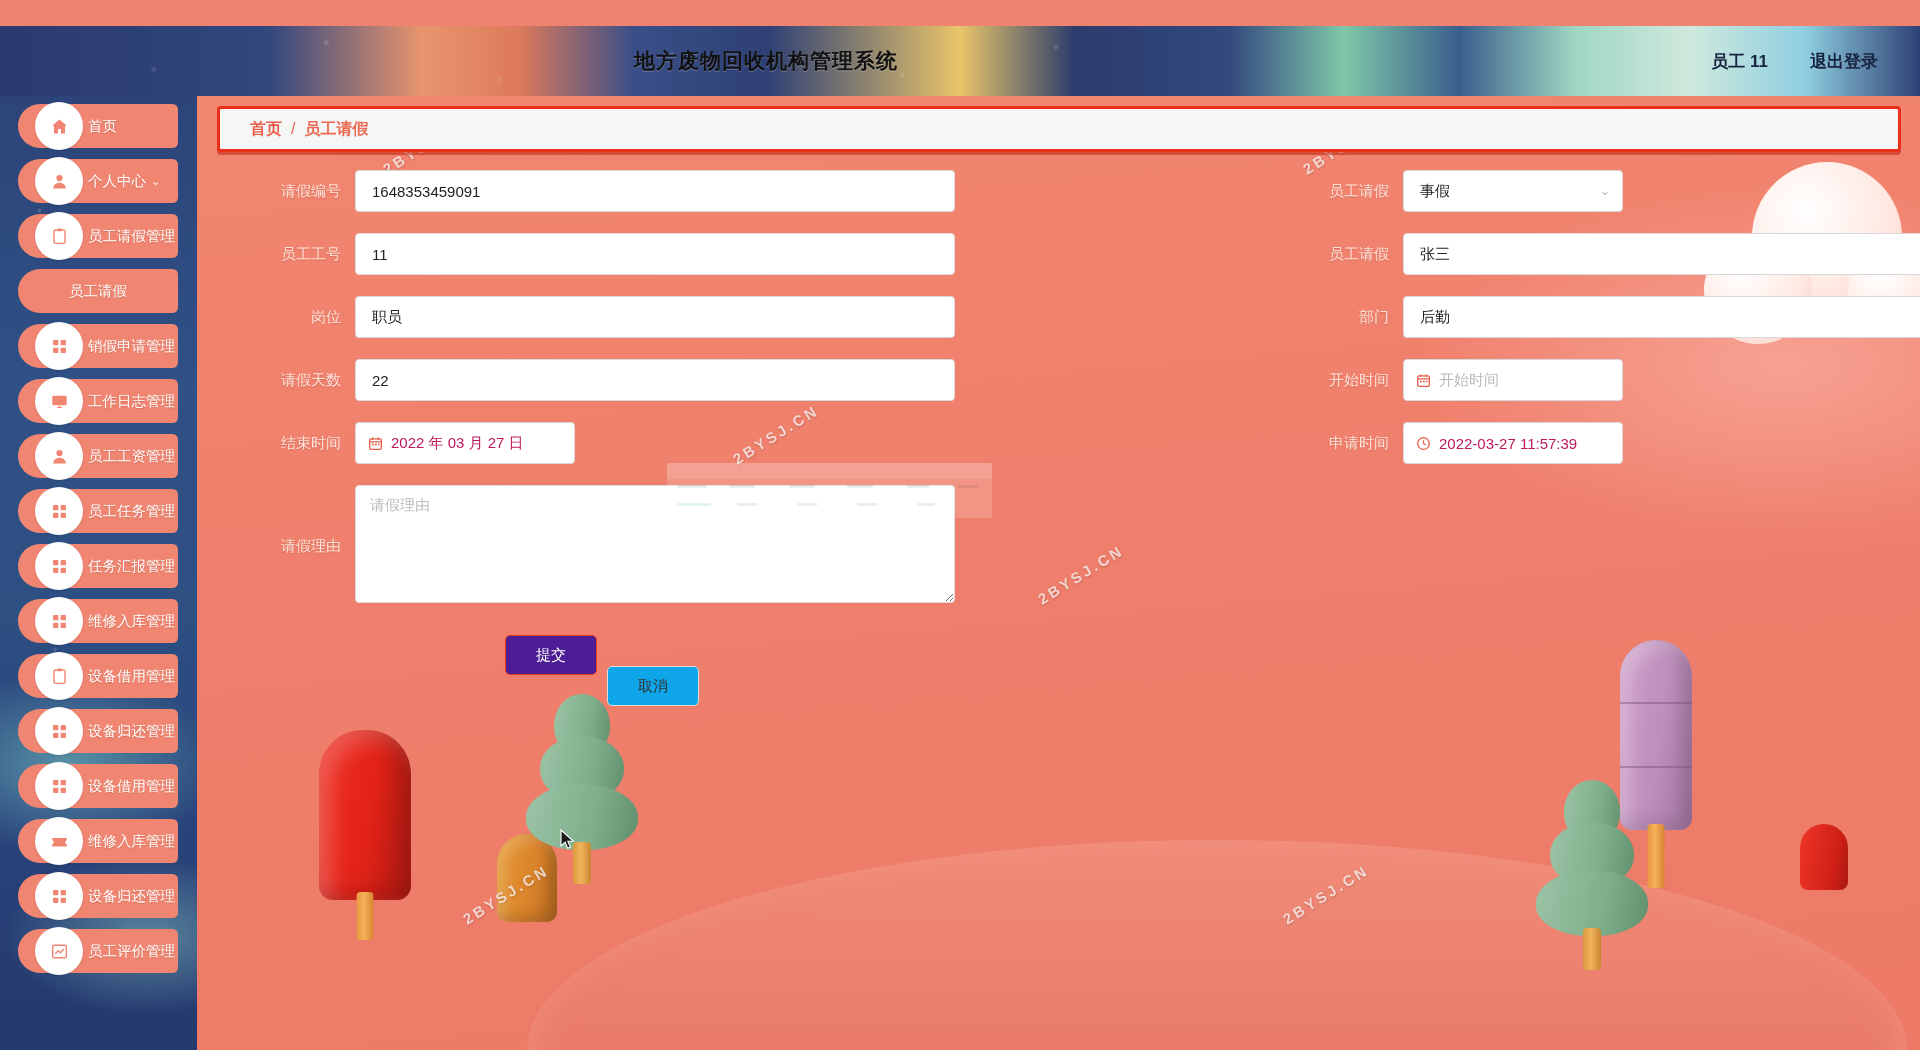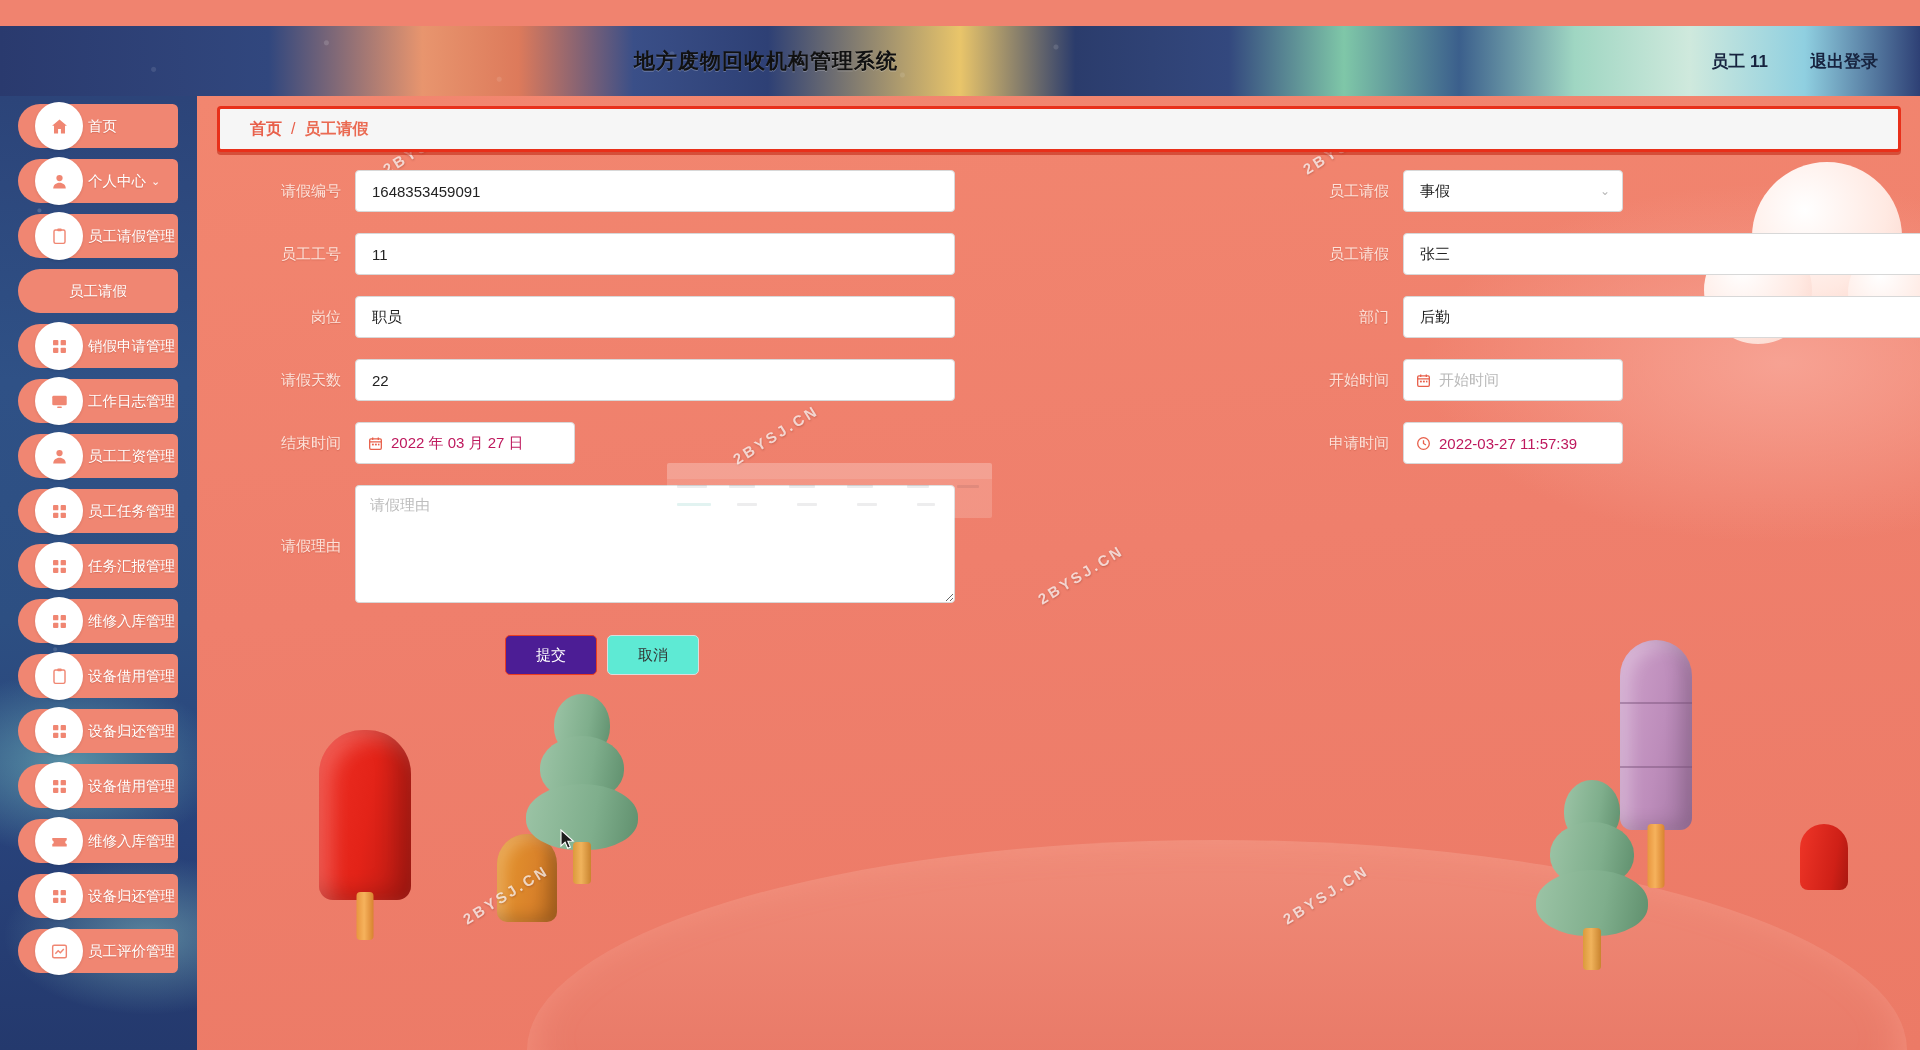--- a/index.html
+++ b/index.html
@@ -293,21 +293,21 @@
     position: absolute; top: 12px;
     width: 92px; height: 40px;
     border-radius: 5px;
     font-size: 15px;
     display: flex; align-items: center; justify-content: center;
     cursor: pointer;
     font-family: "Liberation Sans","DejaVu Sans",sans-serif;
     border: 1px solid transparent;
   }
   .btn-submit { left: 308px; background: #4c1d95; color: #fff; border-color: #ea3c20; }
-  .btn-cancel { left: 410px; background: #5eead4; color: #333; border-color: #dcdcdc; }
+  .btn-cancel { left: 410px; background: #0ea5e9; color: #333; border-color: #dcdcdc; margin-top: 31px; }
 
   
   .wm {
     position: absolute;
     color: rgba(255,255,255,.72);
     font-size: 15px; font-weight: bold;
     letter-spacing: 3px;
     transform: rotate(-32deg);
     pointer-events: none;
     text-shadow: 0 1px 2px rgba(120,40,25,.35);

